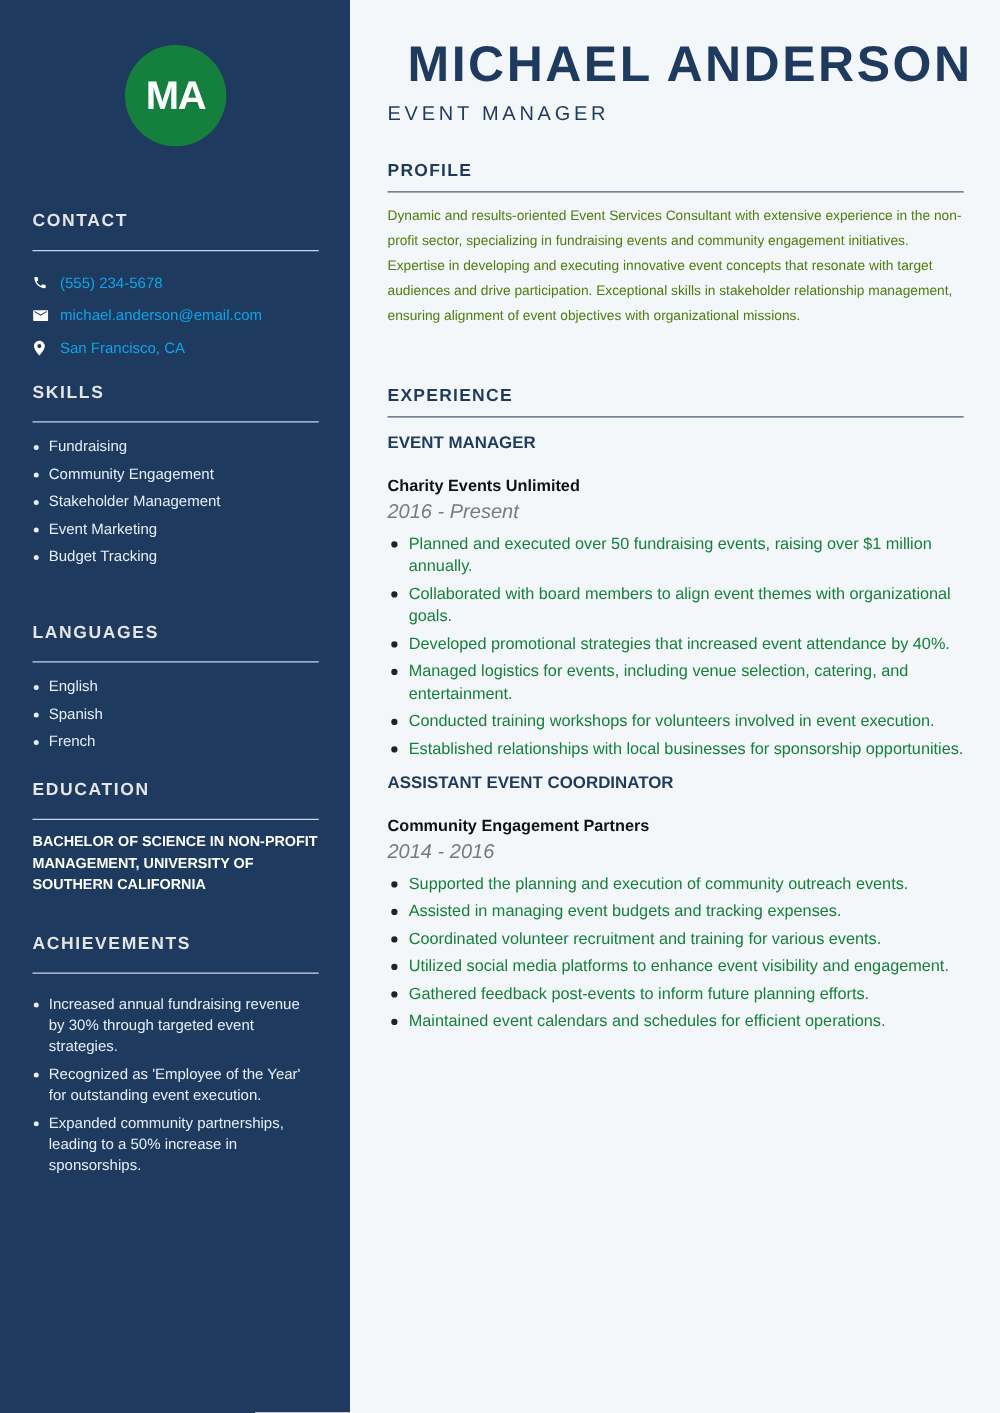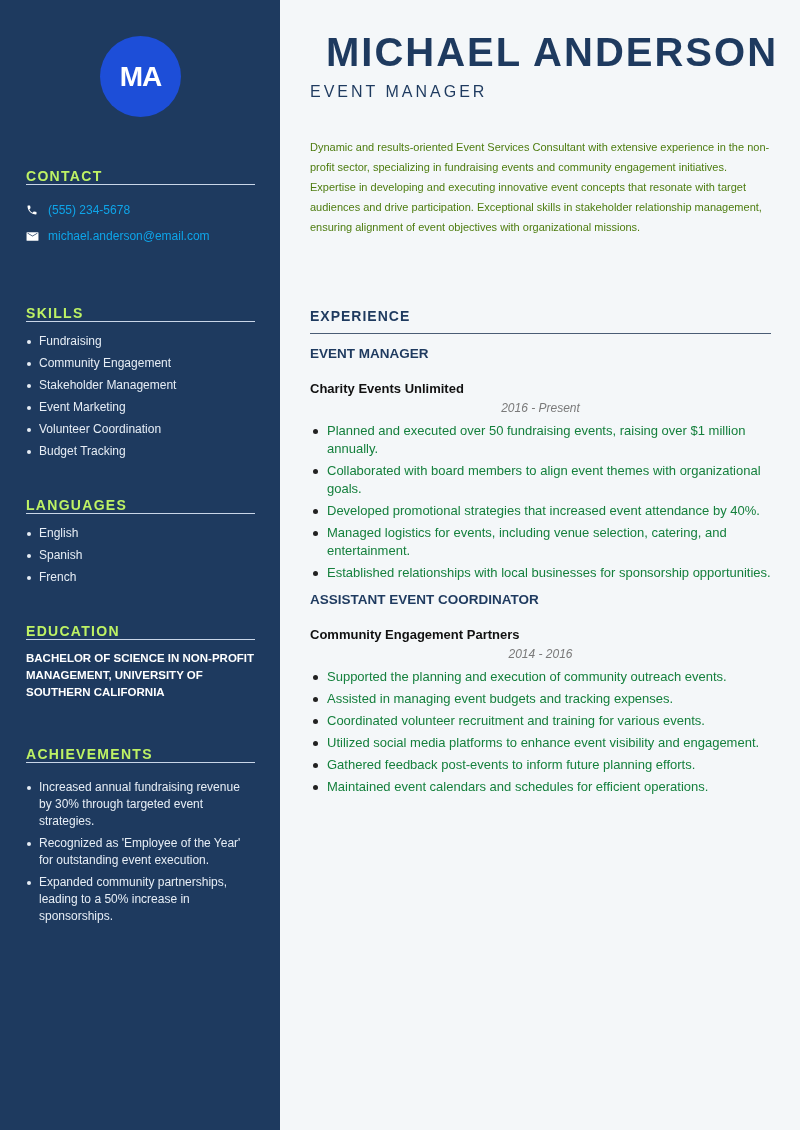--- a/index.html
+++ b/index.html
@@ -11,28 +11,28 @@
   }
   .sidebar {
     position: absolute; left: 0; top: 0; width: 280px; height: 1130px;
     background: #1e3a5f;
     color: #ffffff;
     padding: 0 26px;
   }
   .avatar {
     position: absolute; left: 100px; top: 36px;
     width: 81px; height: 81px; border-radius: 50%;
-    background: #1d4ed8;
+    background: #15803d;
     display: flex; align-items: center; justify-content: center;
-    color: #ffffff; font-weight: bold; font-size: 28px; letter-spacing: -1px;
+    color: #ffffff; font-weight: bold; font-size: 32px; letter-spacing: -1px;
   }
   .side-section { position: absolute; left: 26px; width: 229px; }
   .side-heading {
     font-size: 14px; font-weight: bold; letter-spacing: 1.3px;
-    color: #bef264; padding-bottom: 0;
+    color: #e5e5e5; padding-bottom: 16px;
     border-bottom: 1px solid #c9d6e8;
   }
   .contact-list { margin-top: 12px; }
   .contact-item {
     display: flex; align-items: center; height: 26px;
     font-size: 12px; color: #0ea5e9;
   }
   .contact-item .ic { width: 22px; display: flex; align-items: center; }
   .contact-item svg { fill: #ffffff; }
   .bullet-list { list-style: none; margin-top: 11px; }
@@ -65,21 +65,21 @@
     font-size: 14px; font-weight: bold; letter-spacing: 1px;
     color: #1e3a5f; padding-bottom: 9px;
     border-bottom: 1px solid #4a5d75;
   }
   .profile-text {
     margin-top: 9px; font-size: 11px; line-height: 20px; color: #4d7c0f;
   }
   .job { margin-top: 12px; }
   .job-title { font-size: 13.5px; font-weight: bold; color: #1e3a5f; }
   .job-company { font-size: 13px; font-weight: bold; color: #111111; margin-top: 20px; }
-  .job-dates { font-size: 12px; font-style: italic; color: #7a7a7a; margin-top: 5px; text-align: center; }
+  .job-dates { font-size: 16px; font-style: italic; color: #7a7a7a; margin-top: 5px; }
   .job-list { list-style: none; margin-top: 7px; }
   .job-list li {
     position: relative; padding-left: 17px;
     font-size: 13px; line-height: 18px; color: #15803d; margin-bottom: 4px;
   }
   .job-list li::before {
     content: ""; position: absolute; left: 3px; top: 7px;
     width: 5px; height: 5px; border-radius: 50%; background: #222222;
   }
 </style>
@@ -103,31 +103,38 @@
         <span>(555) 234-5678</span>
       </div>
       <div class="contact-item">
         <span class="ic">
           <svg width="13" height="11" viewBox="0 0 24 20">
               <path d="M2 2h20c.6 0 1 .4 1 1v14c0 .6-.4 1-1 1H2c-.6 0-1-.4-1-1V3c0-.6.4-1 1-1zm10 8l9-5.5V3l-9 5.5L3 3v1.5z"></path>
             </svg>
         </span>
         <span>michael.anderson@email.com</span>
       </div>
+      <div class="contact-item">
+        <span class="ic">
+          <svg width="11" height="13" viewBox="0 0 20 24">
+              <path d="M10 1C5.6 1 2 4.6 2 9c0 6 8 14 8 14s8-8 8-14c0-4.4-3.6-8-8-8zm0 11a3 3 0 1 1 0-6 3 3 0 0 1 0 6z"></path>
+            </svg>
+        </span>
+        <span>San Francisco, CA</span>
+      </div>
     </div>
   </section>
 
   <section class="side-section" style="top:305px;">
     <h2 class="side-heading">SKILLS</h2>
     <ul class="bullet-list">
       <li>Fundraising</li>
       <li>Community Engagement</li>
       <li>Stakeholder Management</li>
       <li>Event Marketing</li>
-      <li>Volunteer Coordination</li>
       <li>Budget Tracking</li>
     </ul>
   </section>
 
   <section class="side-section" style="top:497px;">
     <h2 class="side-heading">LANGUAGES</h2>
     <ul class="bullet-list">
       <li>English</li>
       <li>Spanish</li>
       <li>French</li>
@@ -147,35 +154,37 @@
       <li>Expanded community partnerships, leading to a 50% increase in sponsorships.</li>
     </ul>
   </section>
 </aside>
 
 <main class="main">
   <h1 class="name">MICHAEL ANDERSON</h1>
   <div class="title">EVENT MANAGER</div>
 
   <section class="main-section" style="top:128px;">
+    <h2 class="main-heading">PROFILE</h2>
     <p class="profile-text">Dynamic and results-oriented Event Services Consultant with extensive experience in the non-profit sector, specializing in fundraising events and community engagement initiatives. Expertise in developing and executing innovative event concepts that resonate with target audiences and drive participation. Exceptional skills in stakeholder relationship management, ensuring alignment of event objectives with organizational missions.</p>
   </section>
 
   <section class="main-section" style="top:308px;">
     <h2 class="main-heading">EXPERIENCE</h2>
 
     <div class="job">
       <div class="job-title">EVENT MANAGER</div>
       <div class="job-company">Charity Events Unlimited</div>
       <div class="job-dates">2016 - Present</div>
       <ul class="job-list">
         <li>Planned and executed over 50 fundraising events, raising over $1 million annually.</li>
         <li>Collaborated with board members to align event themes with organizational goals.</li>
         <li>Developed promotional strategies that increased event attendance by 40%.</li>
         <li>Managed logistics for events, including venue selection, catering, and entertainment.</li>
+        <li>Conducted training workshops for volunteers involved in event execution.</li>
         <li>Established relationships with local businesses for sponsorship opportunities.</li>
       </ul>
     </div>
 
     <div class="job" style="margin-top:10px;">
       <div class="job-title">ASSISTANT EVENT COORDINATOR</div>
       <div class="job-company">Community Engagement Partners</div>
       <div class="job-dates">2014 - 2016</div>
       <ul class="job-list">
         <li>Supported the planning and execution of community outreach events.</li>

